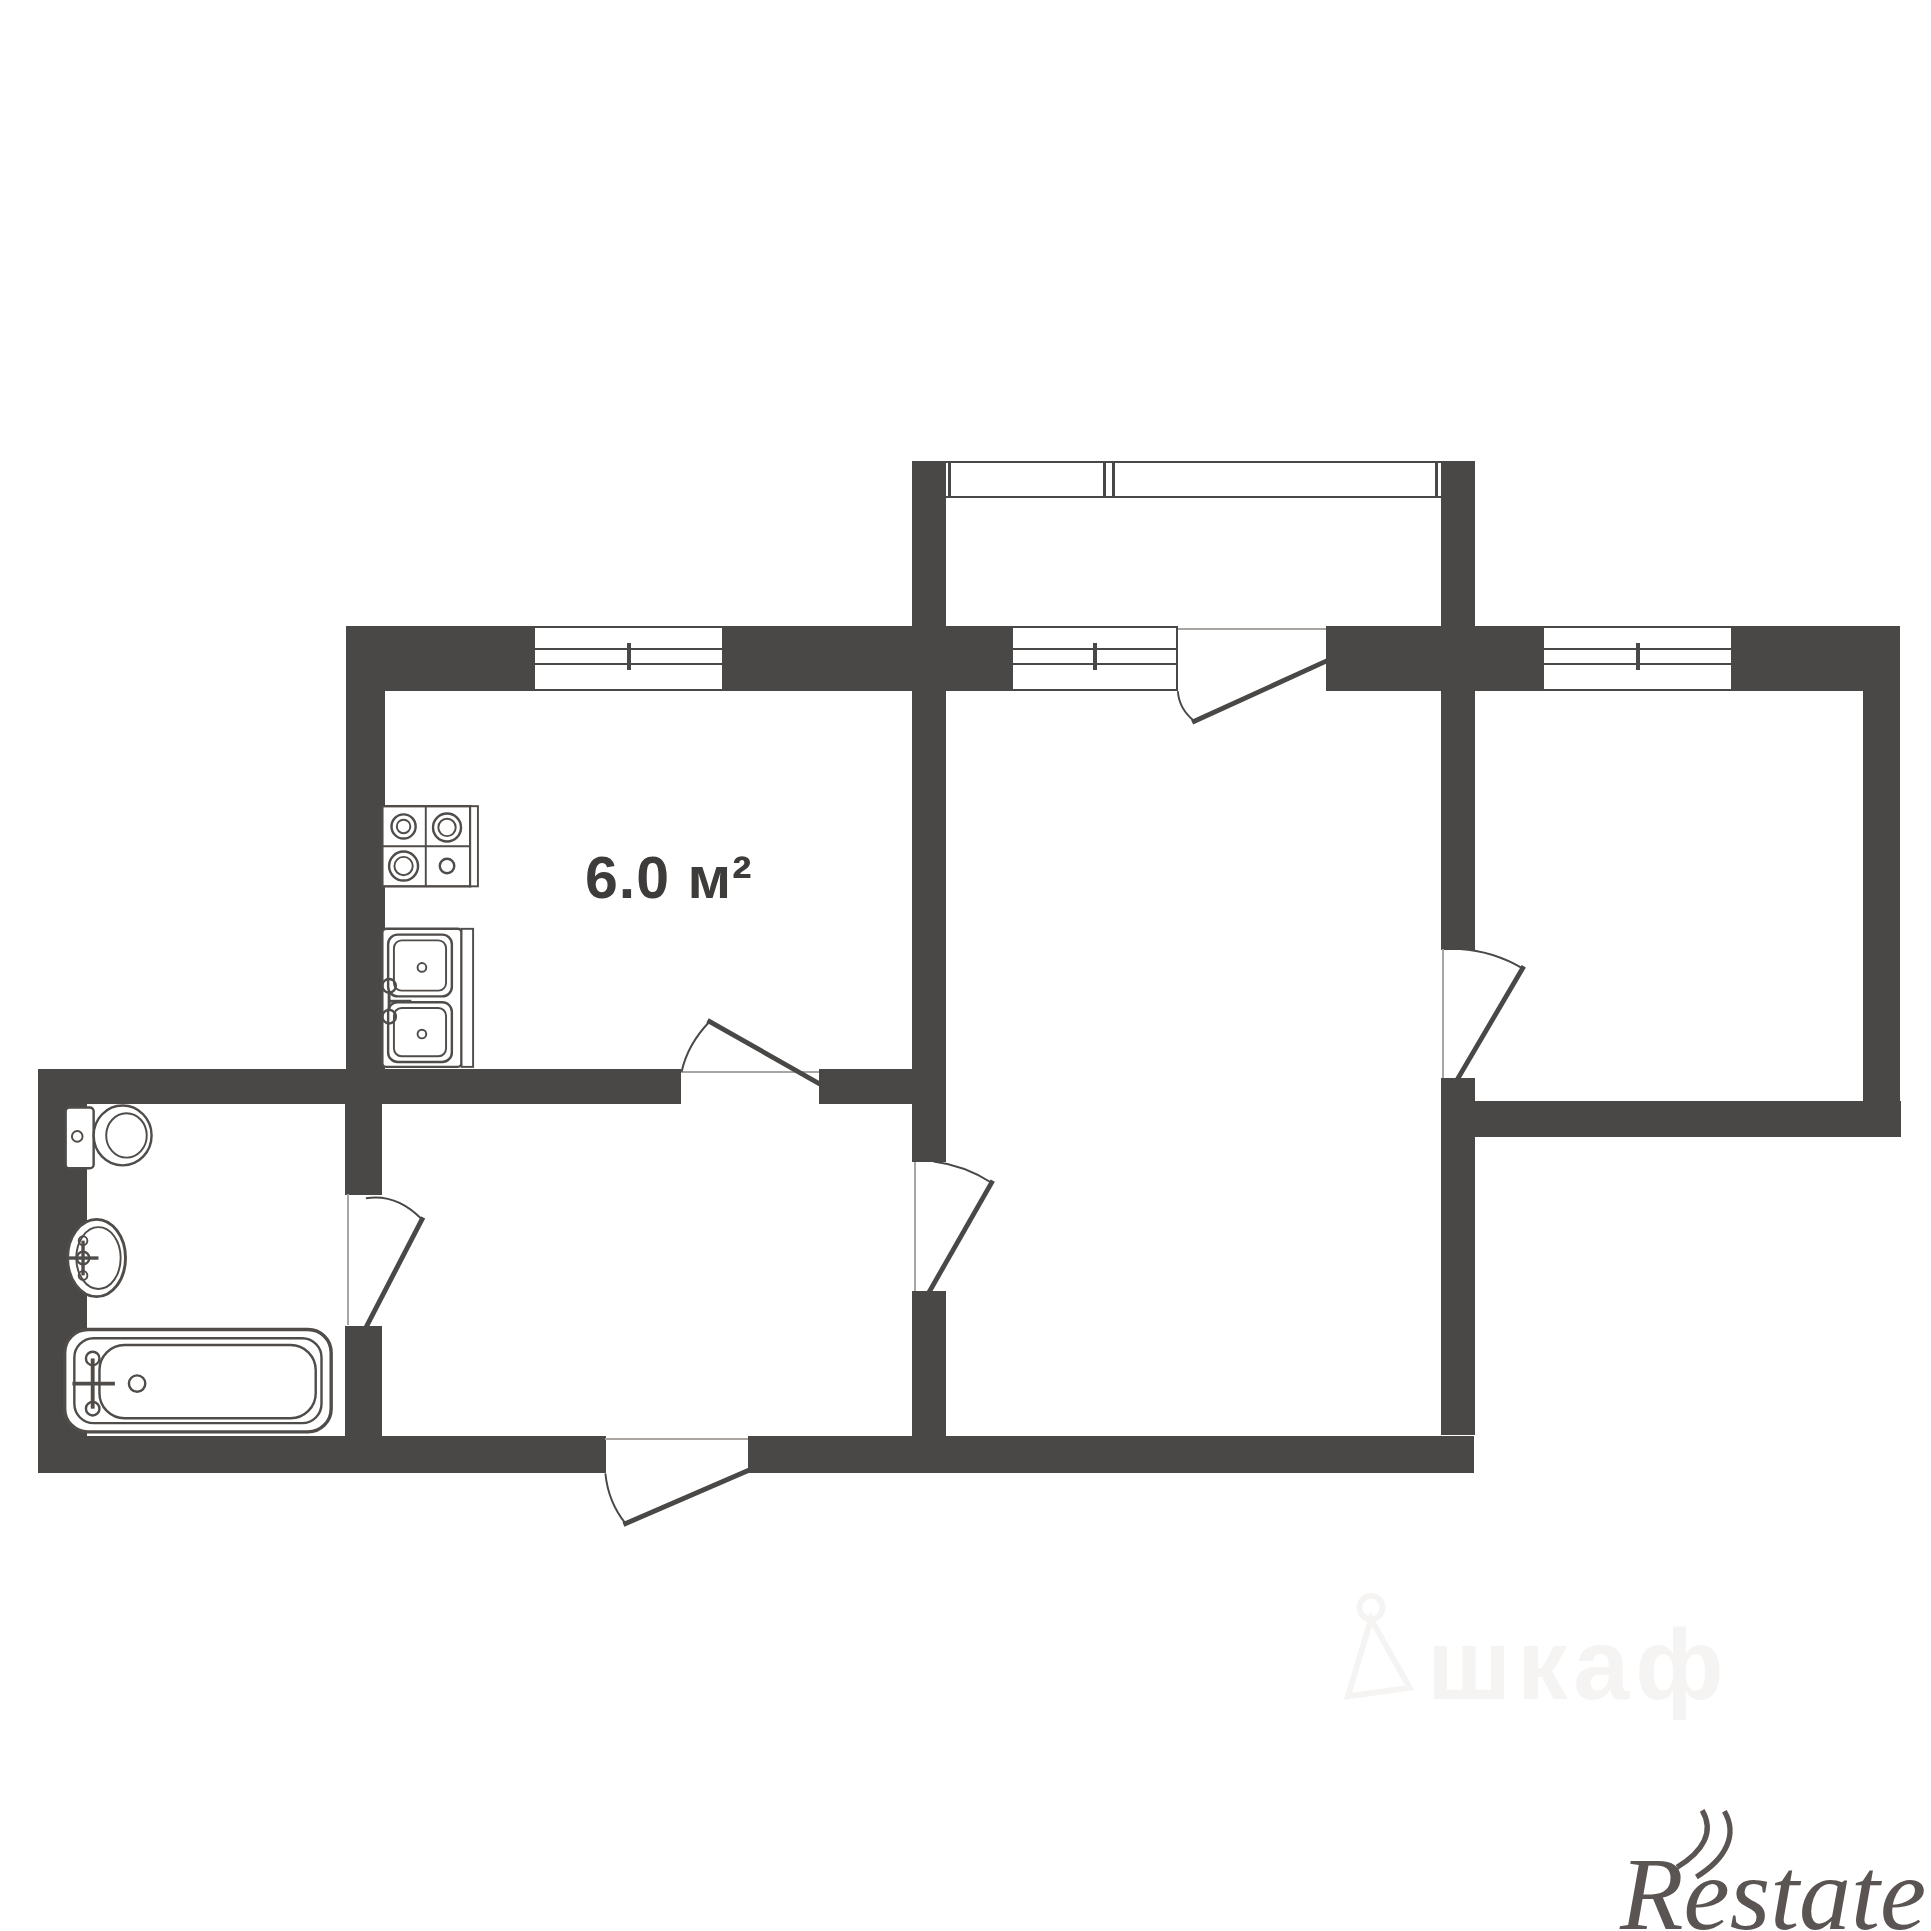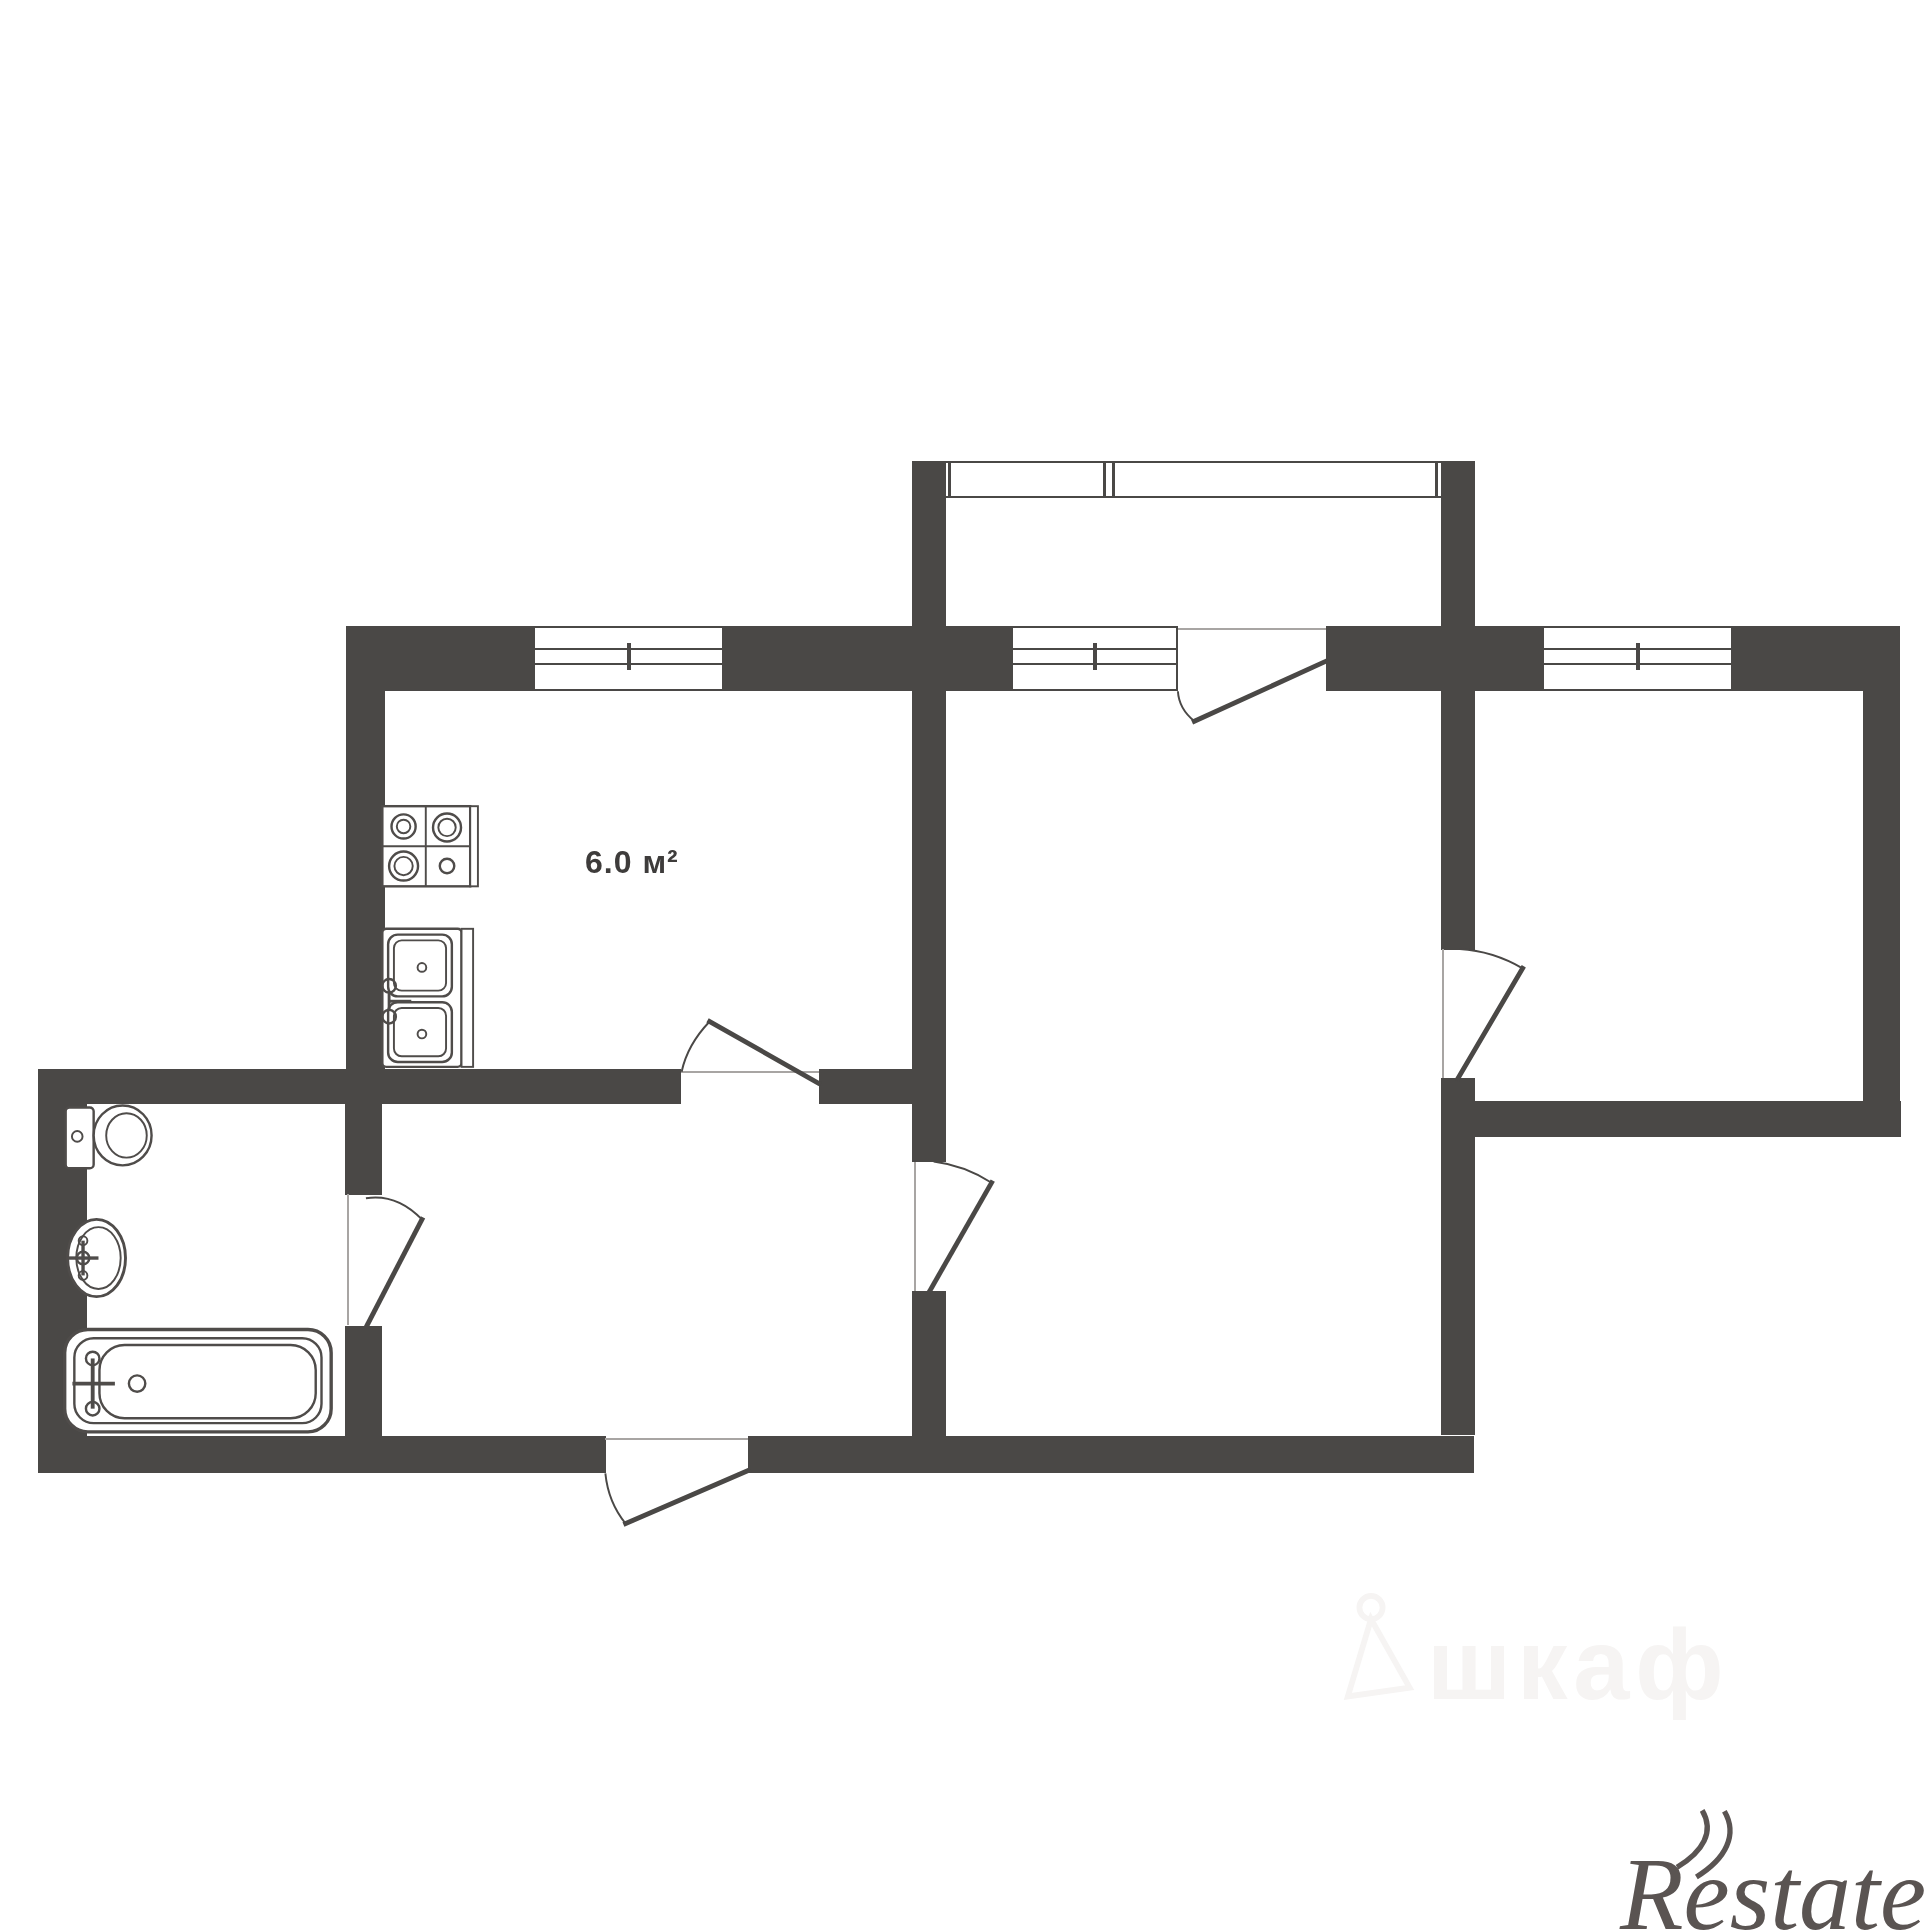--- a/index.html
+++ b/index.html
@@ -12,21 +12,21 @@
   .wtick{position:absolute;top:14.5px;height:27px;width:3.9px;background:var(--wall,#4a4846);left:50%;margin-left:-1.9px;}
   .glazing{position:absolute;background:#fff;border-top:2.9px solid var(--wall,#4a4846);
            border-bottom:2.9px solid var(--wall,#4a4846);box-sizing:border-box;}
   .gtick{position:absolute;top:0;bottom:0;width:2.9px;background:var(--wall,#4a4846);}
   .frameline{position:absolute;background:var(--frame-line,#a8a5a3);}
   svg{position:absolute;left:0;top:0;}
   .leaf{stroke:var(--wall,#4a4846);stroke-width:5;fill:none;stroke-linecap:square;}
   .arc{stroke:var(--wall,#4a4846);stroke-width:2;fill:none;}
   .fx{stroke:var(--fixture-stroke,#4f4c4a);fill:#fff;}
   .fxn{stroke:var(--fixture-stroke,#4f4c4a);fill:none;}
-  .area-label{position:absolute;left:585px;top:844px;font-size:32px;font-weight:bold;
+  .area-label{position:absolute;left:585px;top:844px;font-size:59px;font-weight:bold;
               color:var(--area-label-text,#3e3c3b);letter-spacing:1px;}
   .wm-center{position:absolute;left:743px;top:874px;font-size:164px;font-weight:bold;
              color:var(--watermark-center,#efeced);letter-spacing:2.9px;line-height:1;}
   .wm-closet{position:absolute;left:1427px;top:1614px;font-size:101px;font-weight:bold;
              color:var(--watermark-closet,#f6f4f3);letter-spacing:5.8px;line-height:1;}
   .agency{position:absolute;left:1620px;top:1842px;font-size:104px;font-style:italic;
           font-family:"Liberation Serif",serif;color:var(--agency-text,#5a5452);line-height:1;white-space:nowrap;}
   .hanger{stroke:var(--watermark-closet,#f6f4f3);stroke-width:6;fill:none;}
   .agarc{stroke:var(--agency-text,#5a5452);stroke-width:5.5;fill:none;}
 </style>

